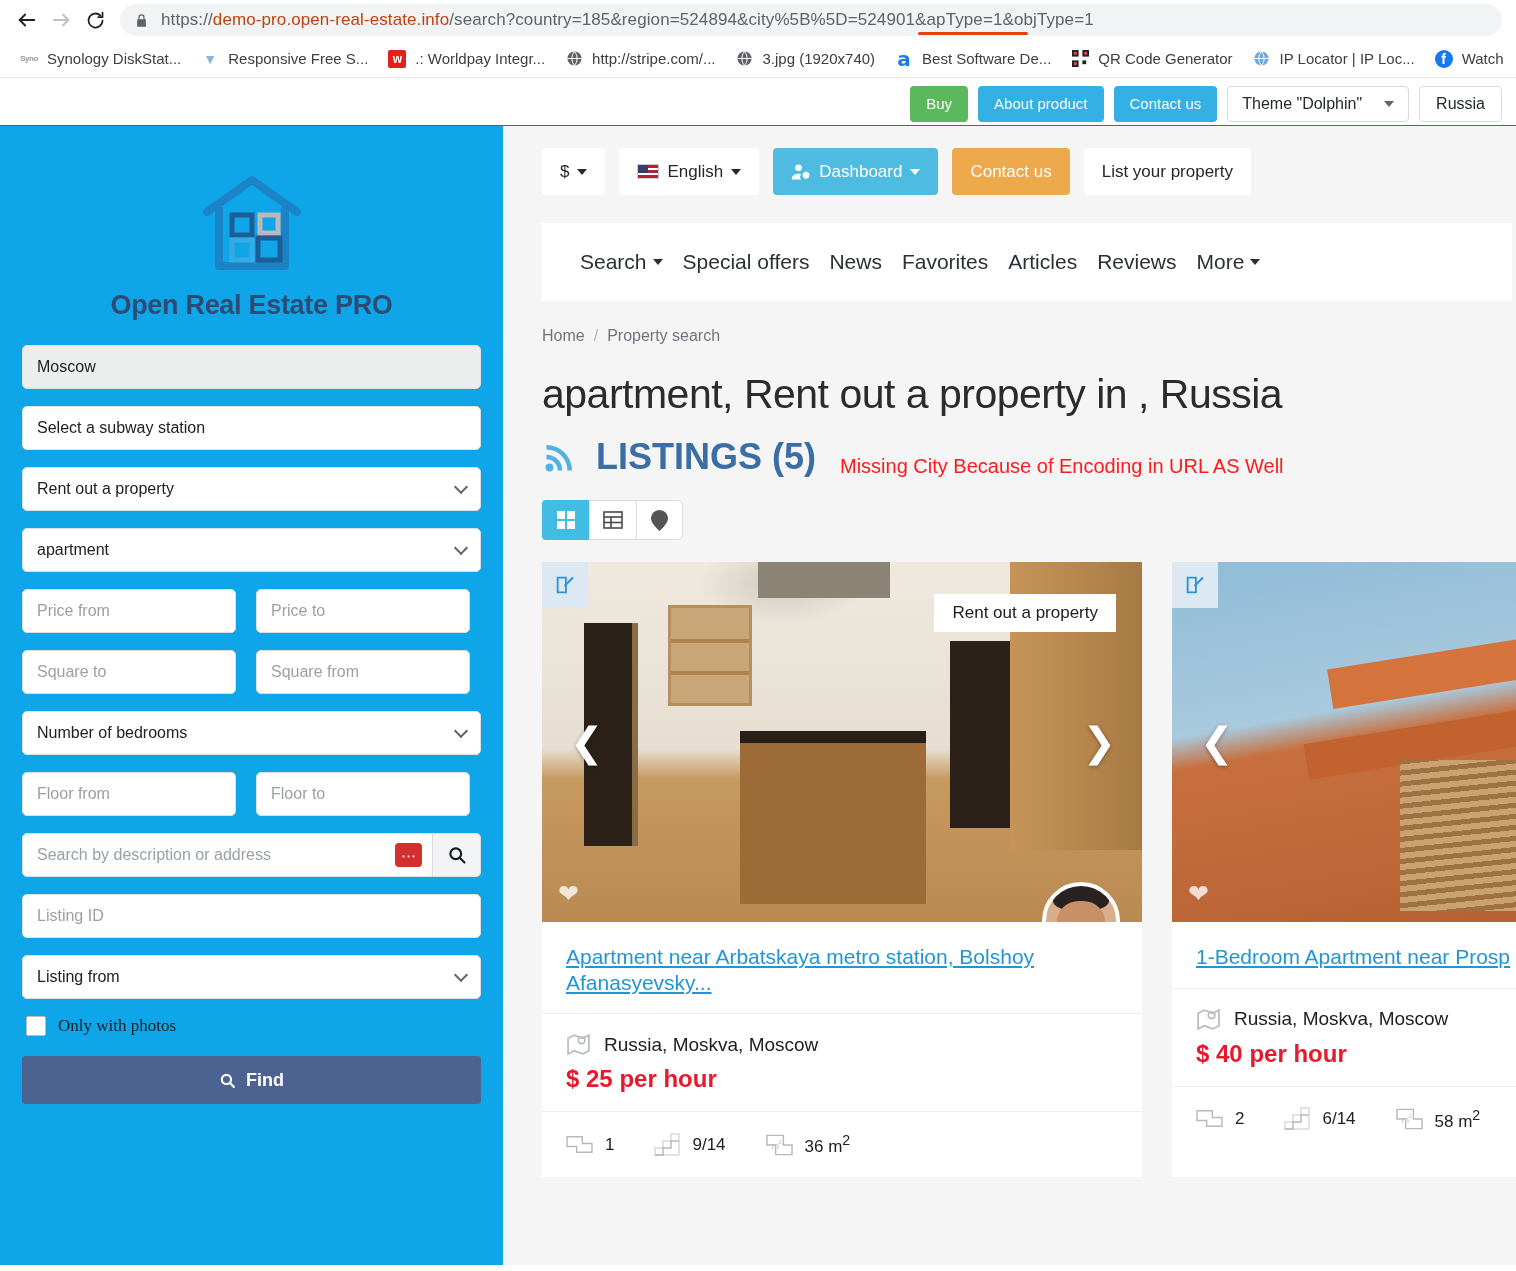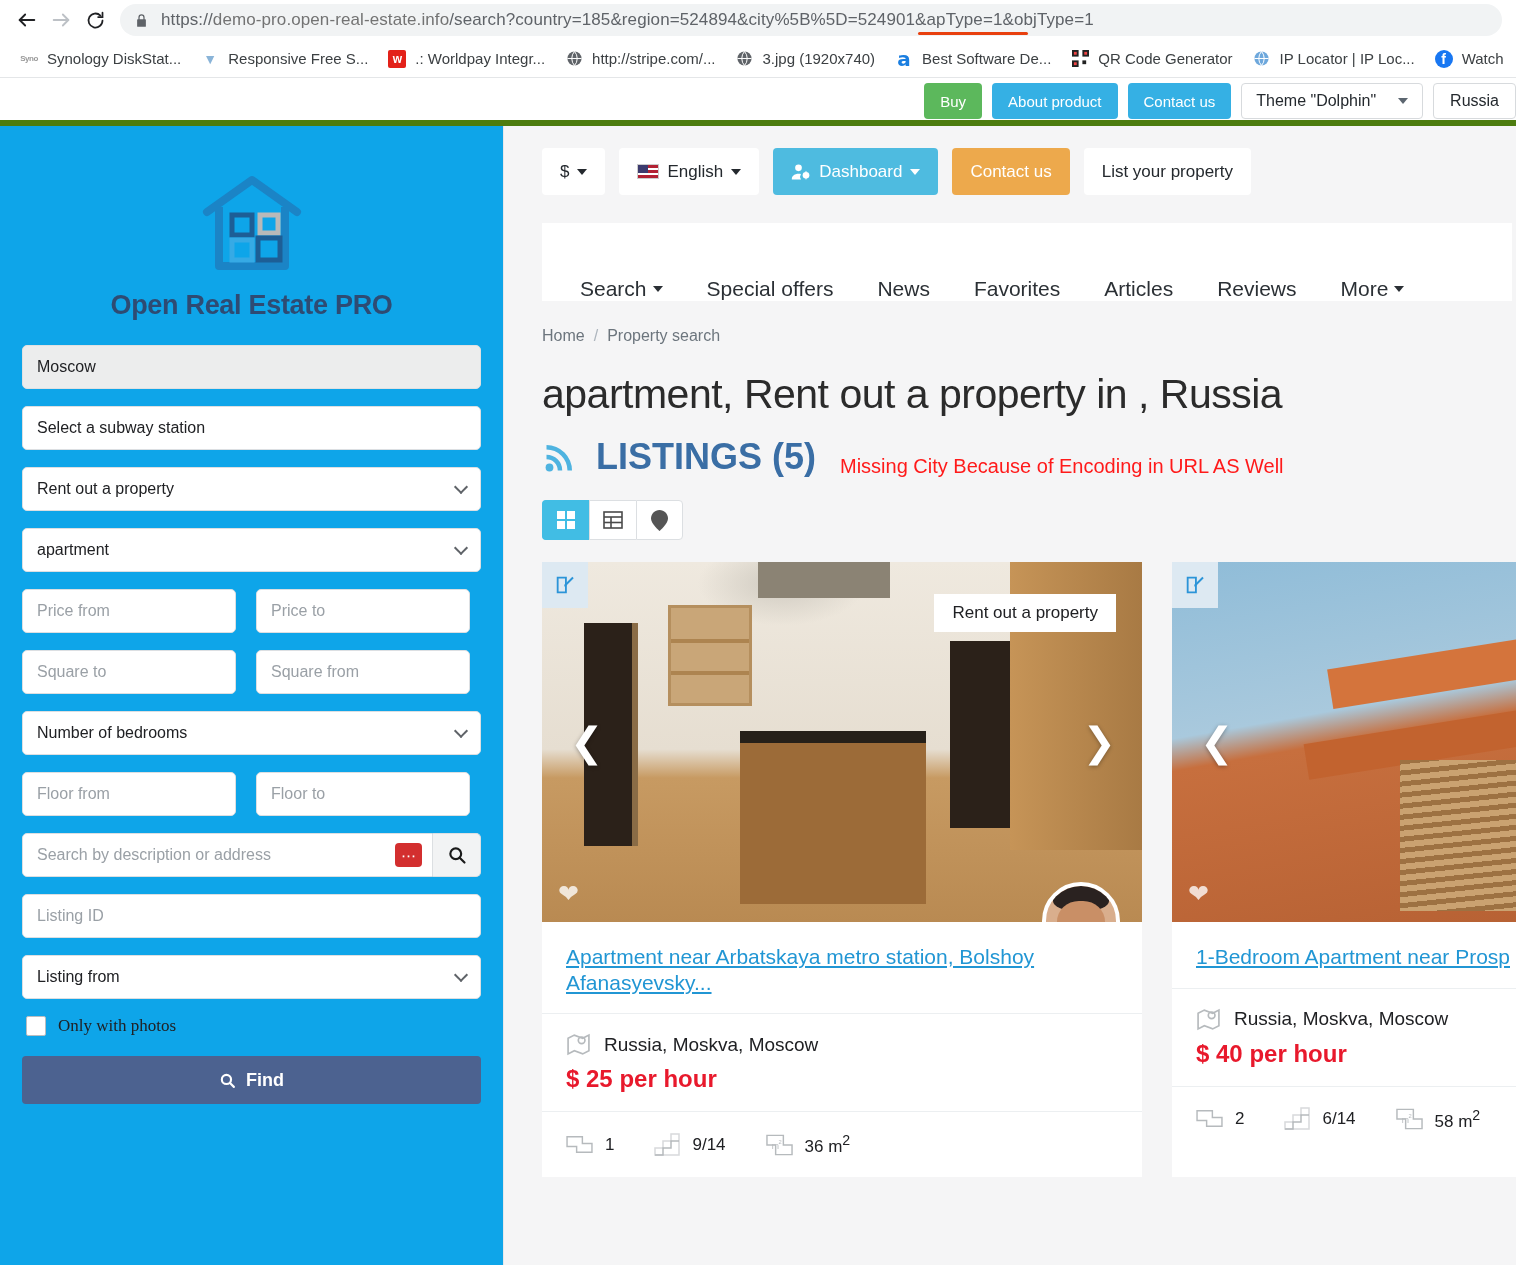--- a/index.html
+++ b/index.html
@@ -28,21 +28,21 @@
     flex: 1; height: 32px; margin-left: 8px;
     background: #f1f3f4; border-radius: 16px;
     display: flex; align-items: center;
     padding: 0 14px; overflow: hidden; position: relative;
   }
   .lock-icon { flex: none; margin-right: 12px; color: #5f6368; display:flex; }
   .url-text {
     font-size: 17px; color: #5f6368; white-space: nowrap;
     letter-spacing: 0.1px;
   }
-  .url-text .host { color: #737373; font-weight: 400; }
+  .url-text .host { color: #c2410c; font-weight: 400; }
   .url-underline {
     position: absolute;
     height: 3px; background: #e8400e; border-radius: 2px;
     bottom: 1px;
     left: 798px; width: 110px;
   }
 
   .bookmarks-row {
     display: flex; align-items: center; height: 38px;
     padding: 0 0 0 10px; gap: 0px;
@@ -58,22 +58,22 @@
   .bm-ico.syno { font-size: 8px; color: #999; font-weight: bold; letter-spacing:-.5px;}
   .bm-ico.w { background:#e32119; color:#fff; font-size:12px; font-weight:bold; border-radius:2px; }
   .bm-ico.amazon { color:#1a7ee0; font-size:20px; font-weight:bold; font-family:"DejaVu Sans", sans-serif;}
   .bm-ico.fb { background:#1877f2; color:#fff; border-radius:50%; font-size:14px; font-weight:bold; }
   .bm-ico.resp { color:#8ab4d8; font-size:14px; }
 
   
   .demo-bar {
     width: 1516px; height: 48px; background: #ffffff;
     display: flex; align-items: center; justify-content: flex-end;
-    gap: 10px; padding-right: 0px; padding-top: 4px;
-    border-bottom: 6px solid #4d7c0f;
+    gap: 10px; padding-right: 14px; padding-top: 4px;
+    border-bottom: 1px solid #4d7c0f;
   }
   .dbtn {
     height: 36px; border-radius: 4px; padding: 0 16px;
     display: flex; align-items: center; justify-content: center;
     font-size: 15px; color: #fff; white-space: nowrap;
   }
   .dbtn.green { background: #5cb85c; }
   .dbtn.blue  { background: #35b0e4; }
   .dsel {
     height: 36px; border: 1px solid #d7dadd; background: #fff;
@@ -156,21 +156,21 @@
   .tb .caret-d { border-left:5px solid transparent;border-right:5px solid transparent;border-top:6px solid currentColor; margin-left:8px;}
   .flag {
     width: 22px; height: 15px; margin-right: 8px; flex: none;
     background: linear-gradient(#b22234 0 20%, #fff 20% 40%, #b22234 40% 60%, #fff 60% 80%, #b22234 80% 100%);
     position: relative; border: 1px solid #ccc;
   }
   .flag::before { content:""; position:absolute; left:0; top:0; width:10px; height:8px; background:#3c3b6e; }
 
   .navbar {
     margin: 28px 4px 0 38px; background: #fff; height: 78px;
-    display: flex; align-items: flex-end; padding-left: 38px; gap: 44px;
+    display: flex; align-items: center; padding-left: 38px; gap: 20px;
   }
   .navitem { font-size: 21px; color: #2b3035; white-space: nowrap; display:flex; align-items:center; }
   .navitem .caret-d { border-left:5px solid transparent;border-right:5px solid transparent;border-top:6px solid #2b3035; margin-left:6px;}
 
   .breadcrumb {
     margin: 26px 0 0 38px; font-size: 16px; color: #6c757d;
     display: flex; gap: 9px; align-items: center;
   }
   .breadcrumb .sep { color: #adb5bd; }
 

